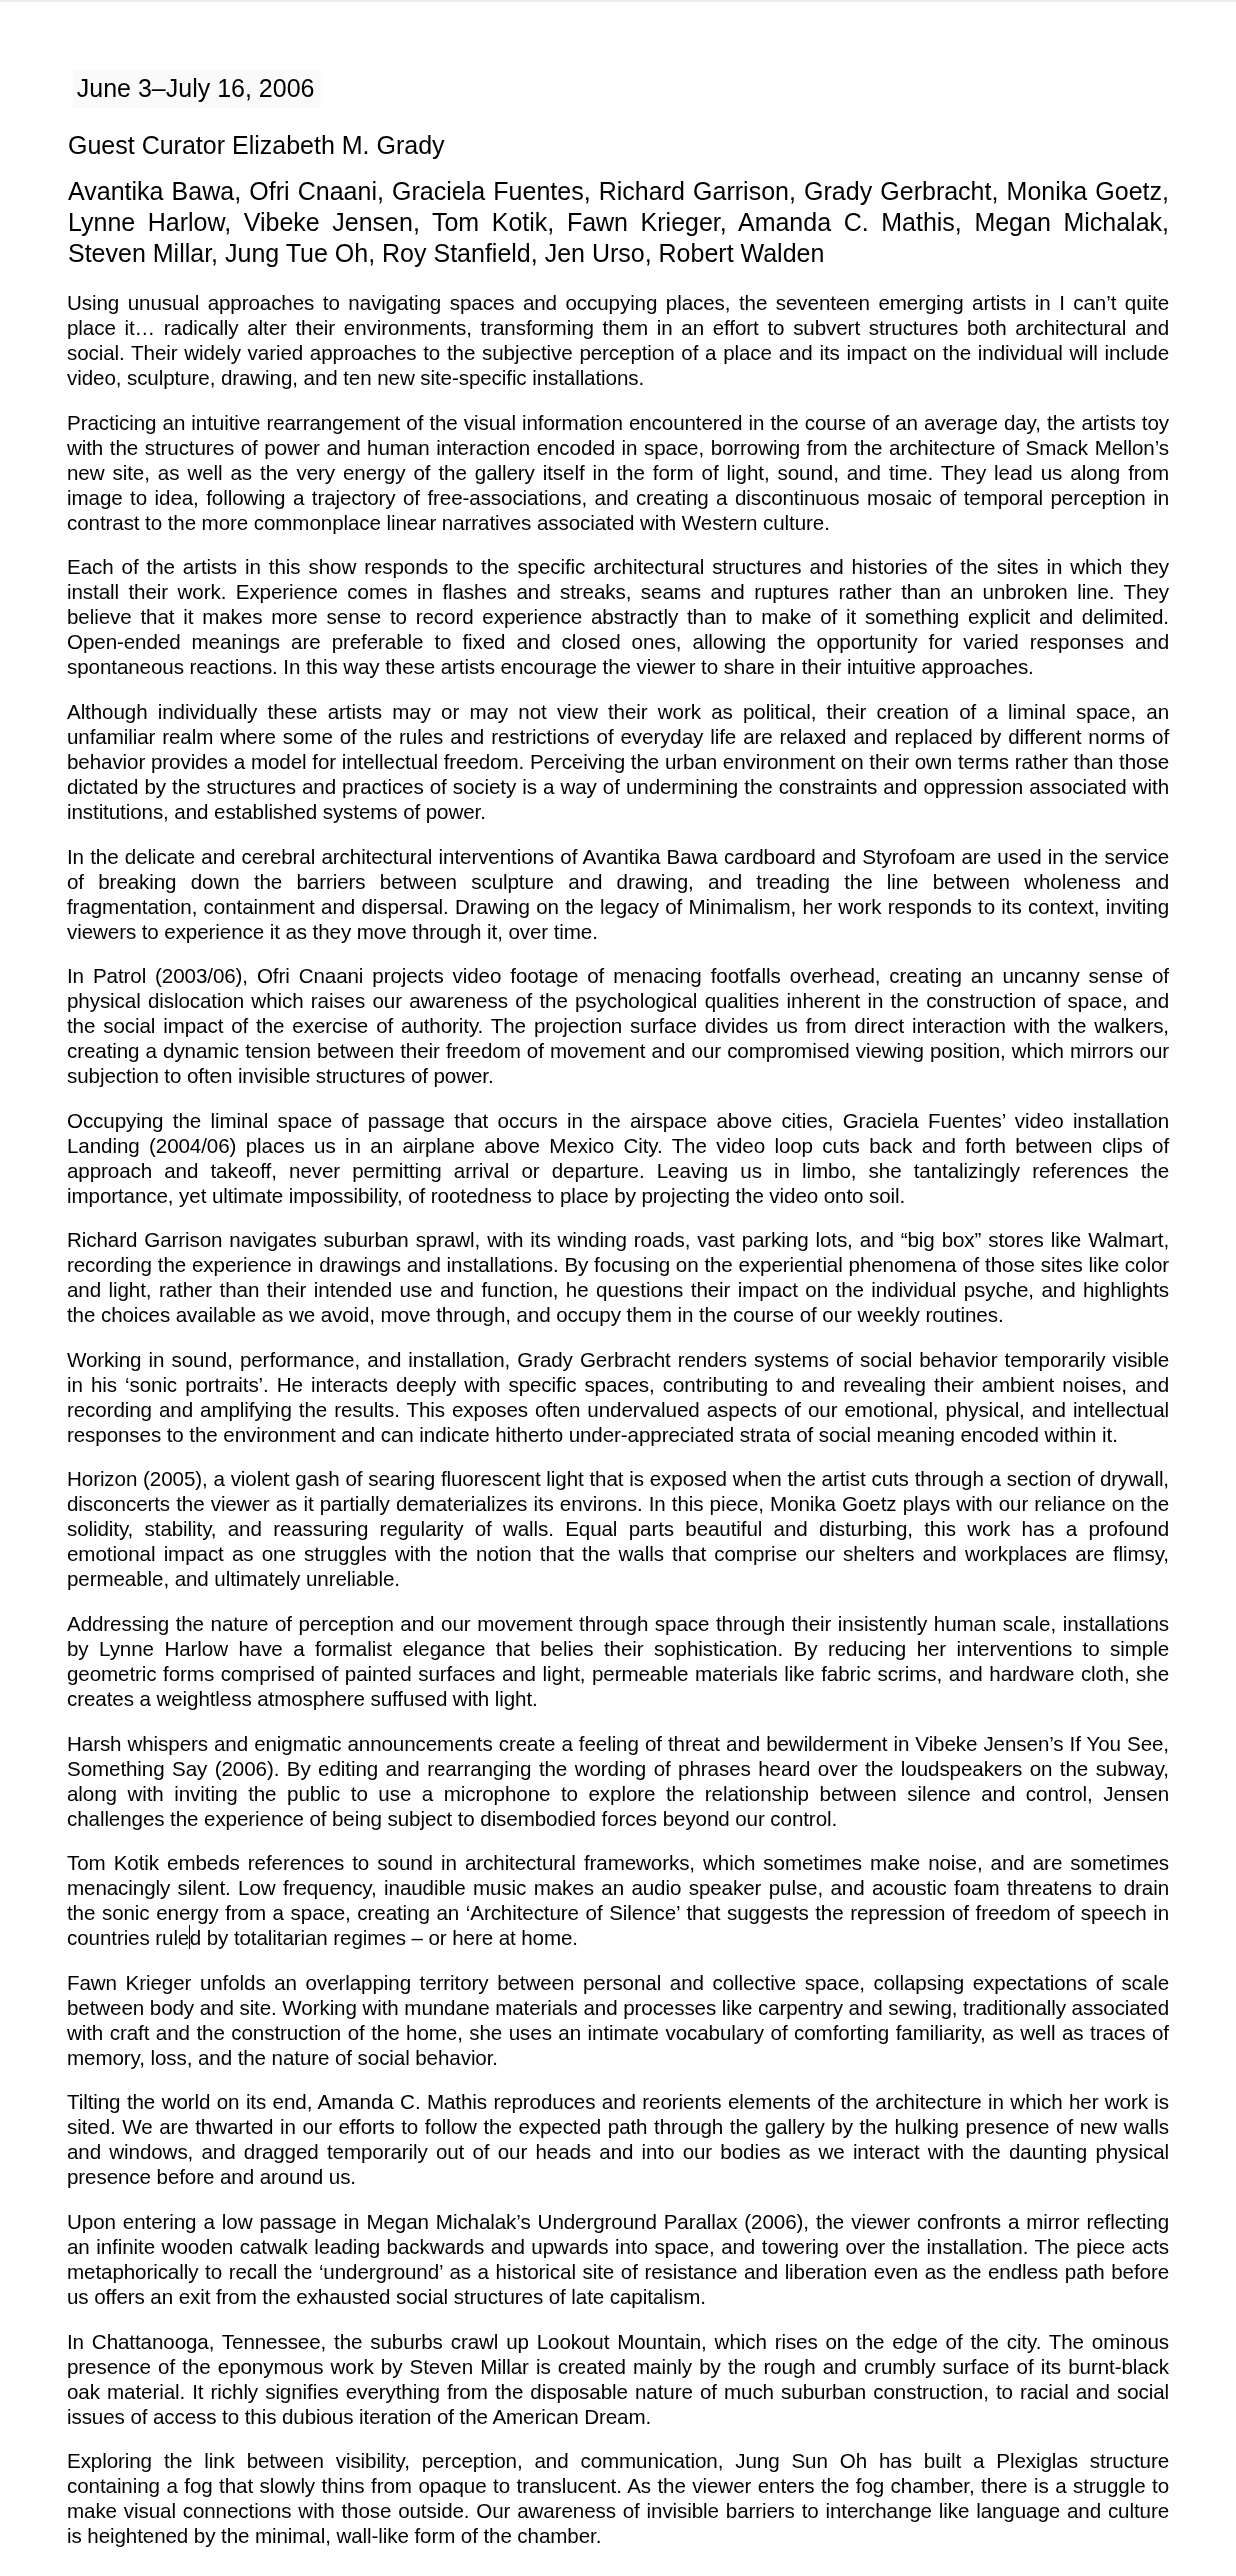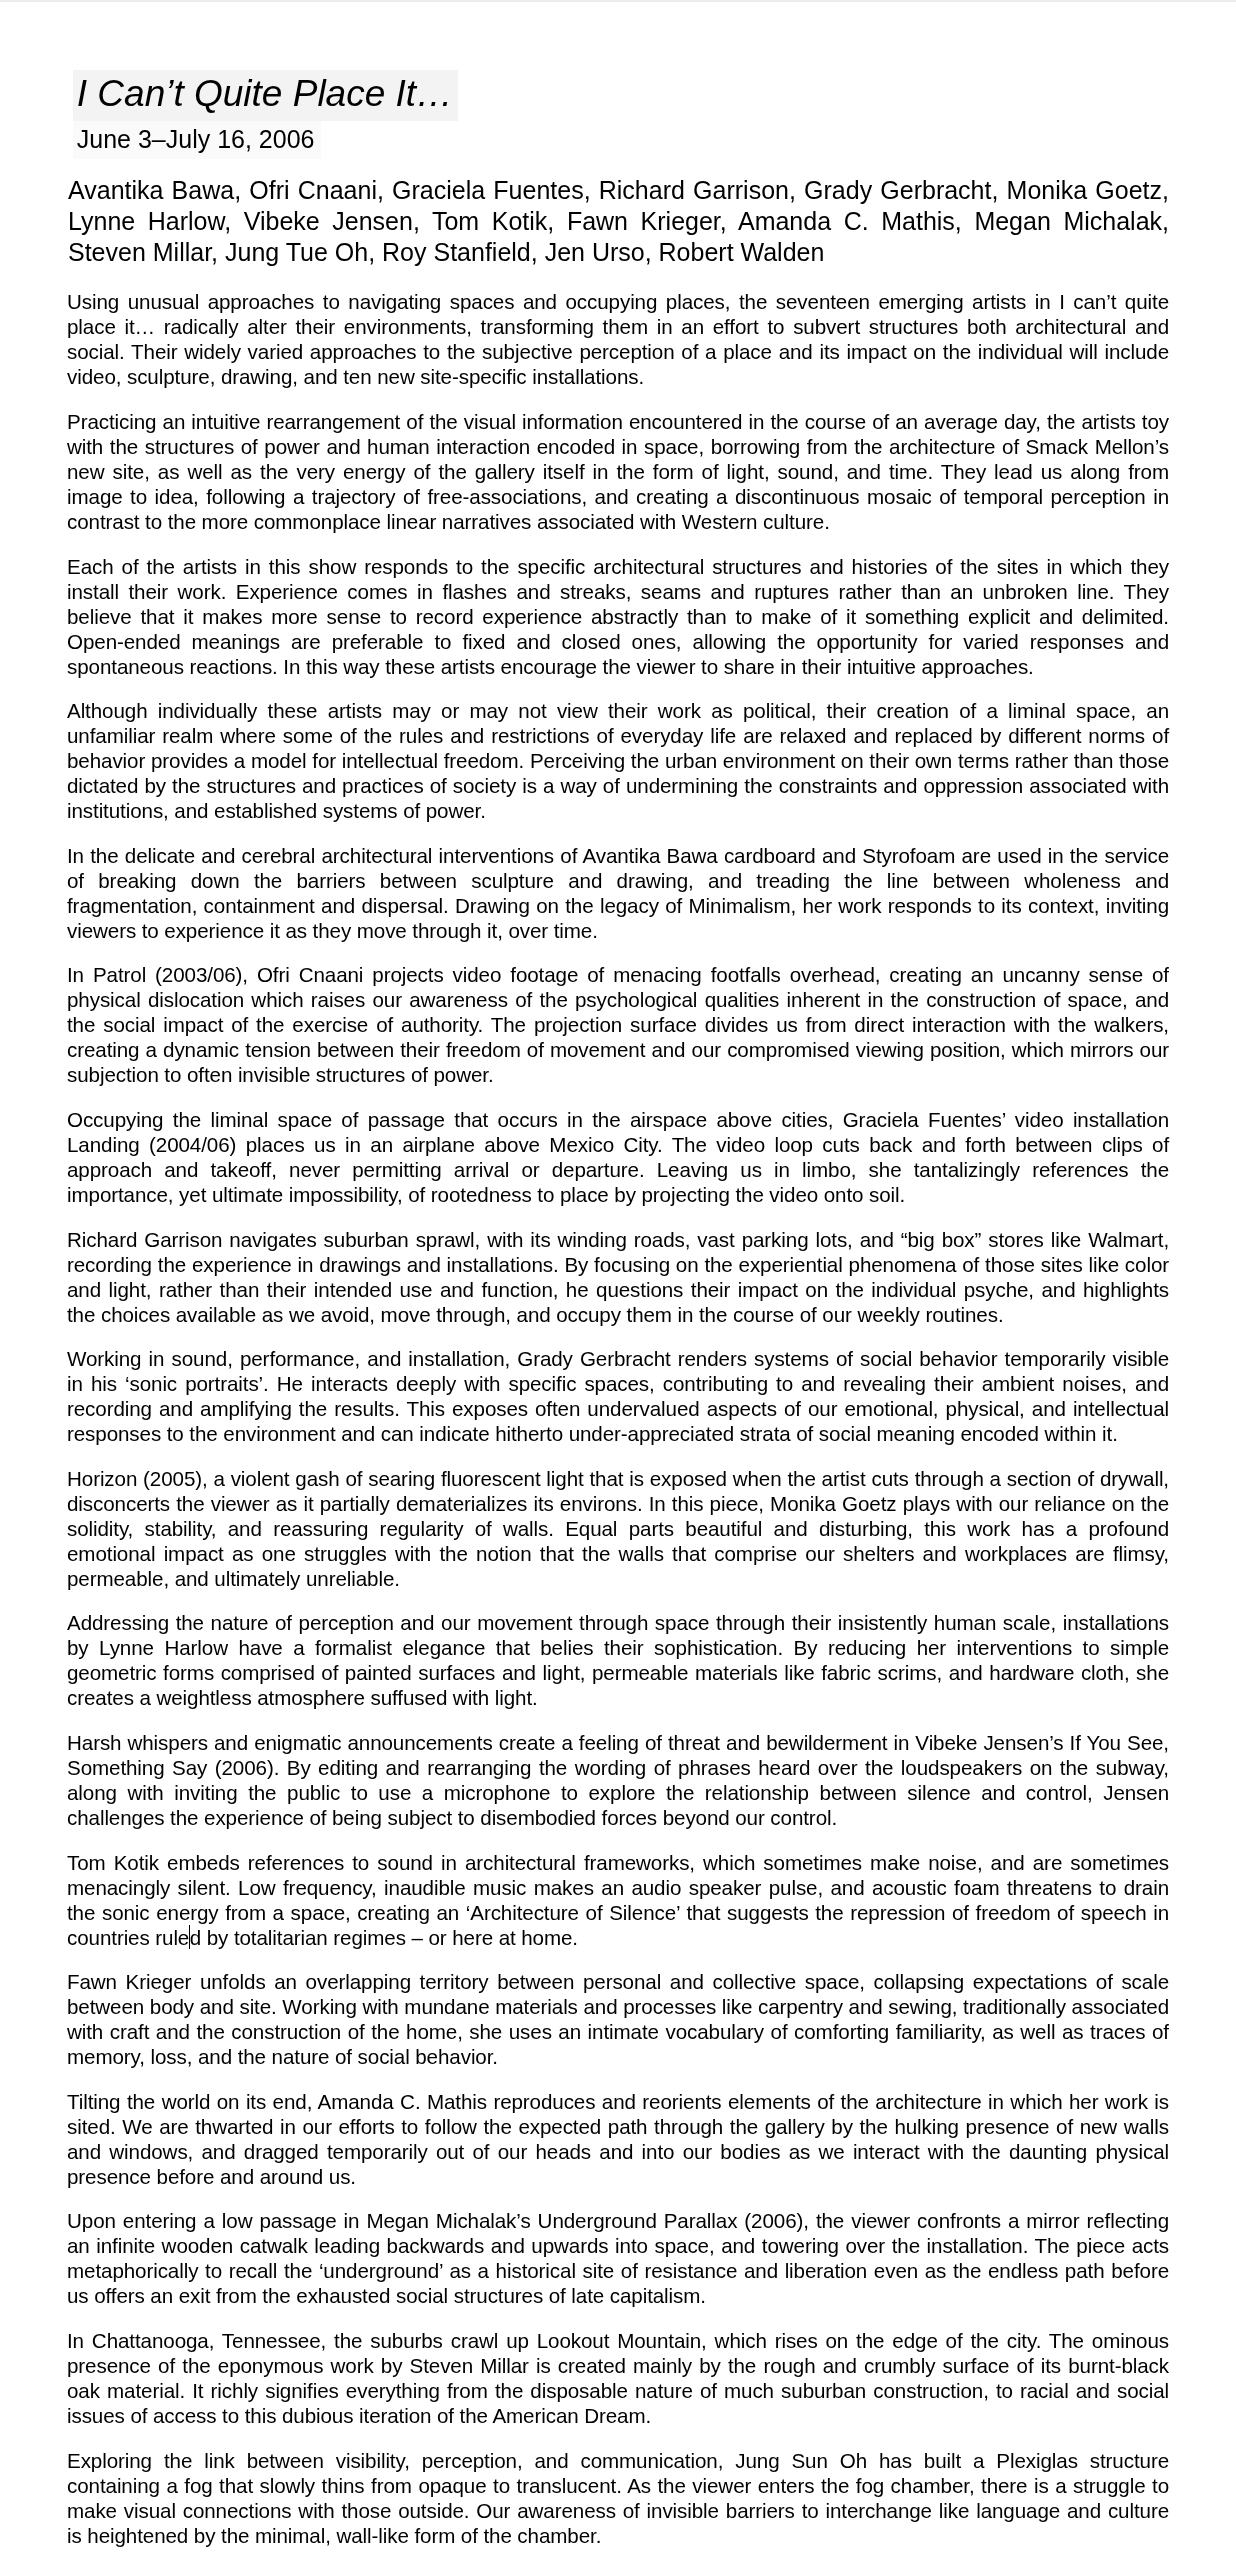--- a/index.html
+++ b/index.html
@@ -85,30 +85,28 @@
     margin: 0 -0.5px;
   }
 </style>
 </head>
 <body>
 
 <div class="top-edge"></div>
 
 <div class="content">
 
-  <div class="title-wrap">
-    <h1 class="doc-title">I Can’t Quite Place It…</h1>
-  </div>
 
   <div class="date-wrap">
     <div class="date-inner">
       <p class="doc-dates">June 3–July 16, 2006</p>
     </div>
   </div>
 
+  <p class="curator">Guest Curator Elizabeth M. Grady</p>
 
   <p class="artists">Avantika Bawa, Ofri Cnaani, Graciela Fuentes, Richard Garrison, Grady Gerbracht, Monika Goetz, Lynne Harlow, Vibeke Jensen, Tom Kotik, Fawn Krieger, Amanda C. Mathis, Megan Michalak, Steven Millar, Jung Tue Oh, Roy Stanfield, Jen Urso, Robert Walden</p>
 
   <div class="essay" id="essay-body">
       <p class="para">Using unusual approaches to navigating spaces and occupying places, the seventeen emerging artists in I can’t quite place it… radically alter their environments, transforming them in an effort to subvert structures both architectural and social. Their widely varied approaches to the subjective perception of a place and its impact on the individual will include video, sculpture, drawing, and ten new site-specific installations.</p>
       <p class="para">Practicing an intuitive rearrangement of the visual information encountered in the course of an average day, the artists toy with the structures of power and human interaction encoded in space, borrowing from the architecture of Smack Mellon’s new site, as well as the very energy of the gallery itself in the form of light, sound, and time. They lead us along from image to idea, following a trajectory of free-associations, and creating a discontinuous mosaic of temporal perception in contrast to the more commonplace linear narratives associated with Western culture.</p>
       <p class="para">Each of the artists in this show responds to the specific architectural structures and histories of the sites in which they install their work. Experience comes in flashes and streaks, seams and ruptures rather than an unbroken line. They believe that it makes more sense to record experience abstractly than to make of it something explicit and delimited. Open-ended meanings are preferable to fixed and closed ones, allowing the opportunity for varied responses and spontaneous reactions. In this way these artists encourage the viewer to share in their intuitive approaches.</p>
       <p class="para">Although individually these artists may or may not view their work as political, their creation of a liminal space, an unfamiliar realm where some of the rules and restrictions of everyday life are relaxed and replaced by different norms of behavior provides a model for intellectual freedom. Perceiving the urban environment on their own terms rather than those dictated by the structures and practices of society is a way of undermining the constraints and oppression associated with institutions, and established systems of power.</p>
       <p class="para">In the delicate and cerebral architectural interventions of Avantika Bawa cardboard and Styrofoam are used in the service of breaking down the barriers between sculpture and drawing, and treading the line between wholeness and fragmentation, containment and dispersal. Drawing on the legacy of Minimalism, her work responds to its context, inviting viewers to experience it as they move through it, over time.</p>
       <p class="para">In Patrol (2003/06), Ofri Cnaani projects video footage of menacing footfalls overhead, creating an uncanny sense of physical dislocation which raises our awareness of the psychological qualities inherent in the construction of space, and the social impact of the exercise of authority. The projection surface divides us from direct interaction with the walkers, creating a dynamic tension between their freedom of movement and our compromised viewing position, which mirrors our subjection to often invisible structures of power.</p>

